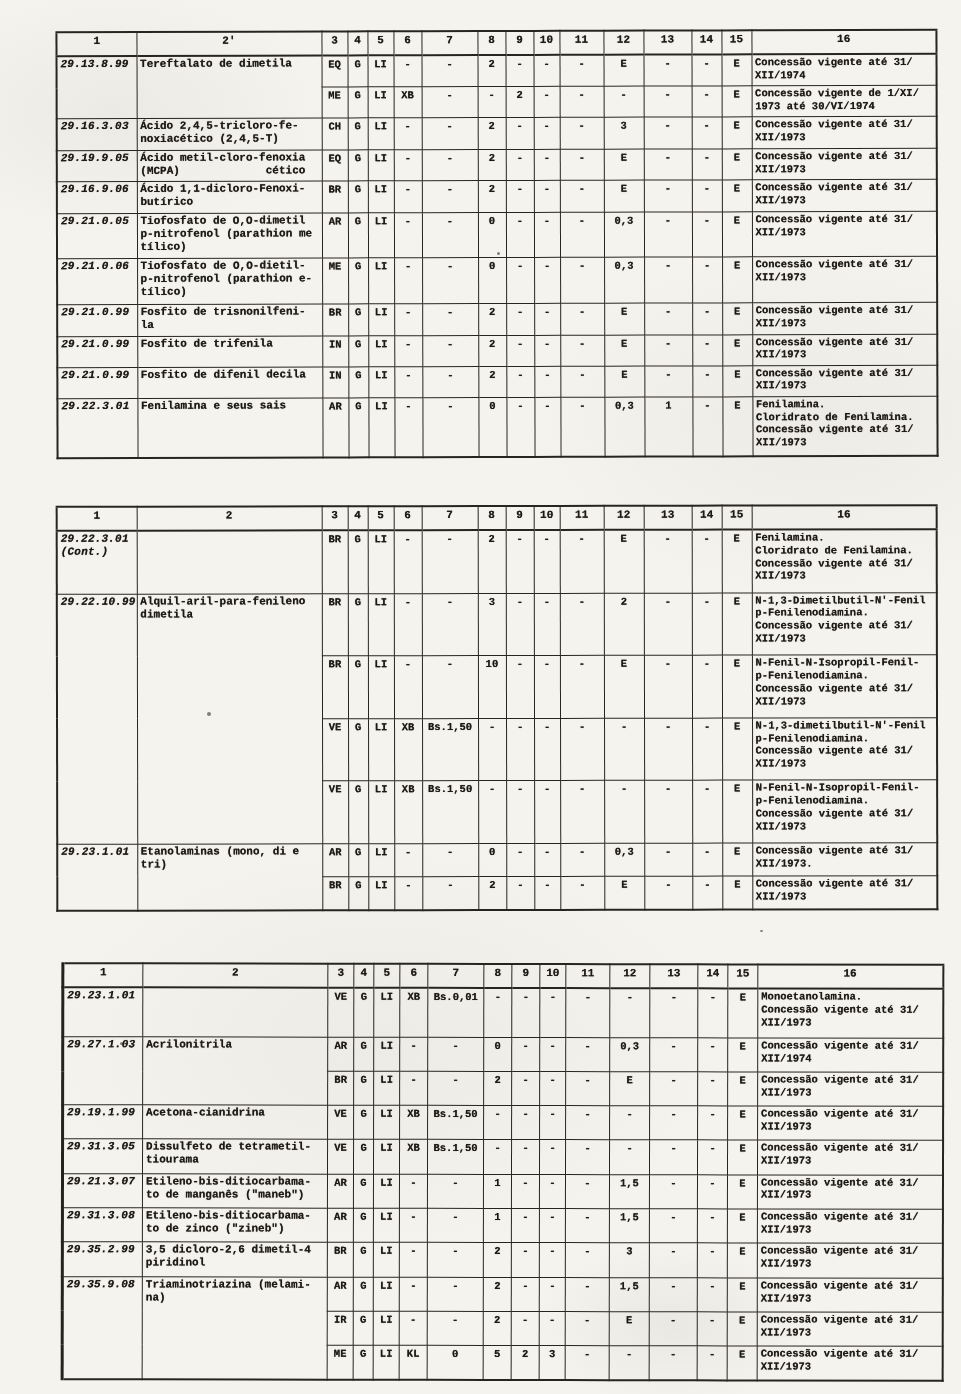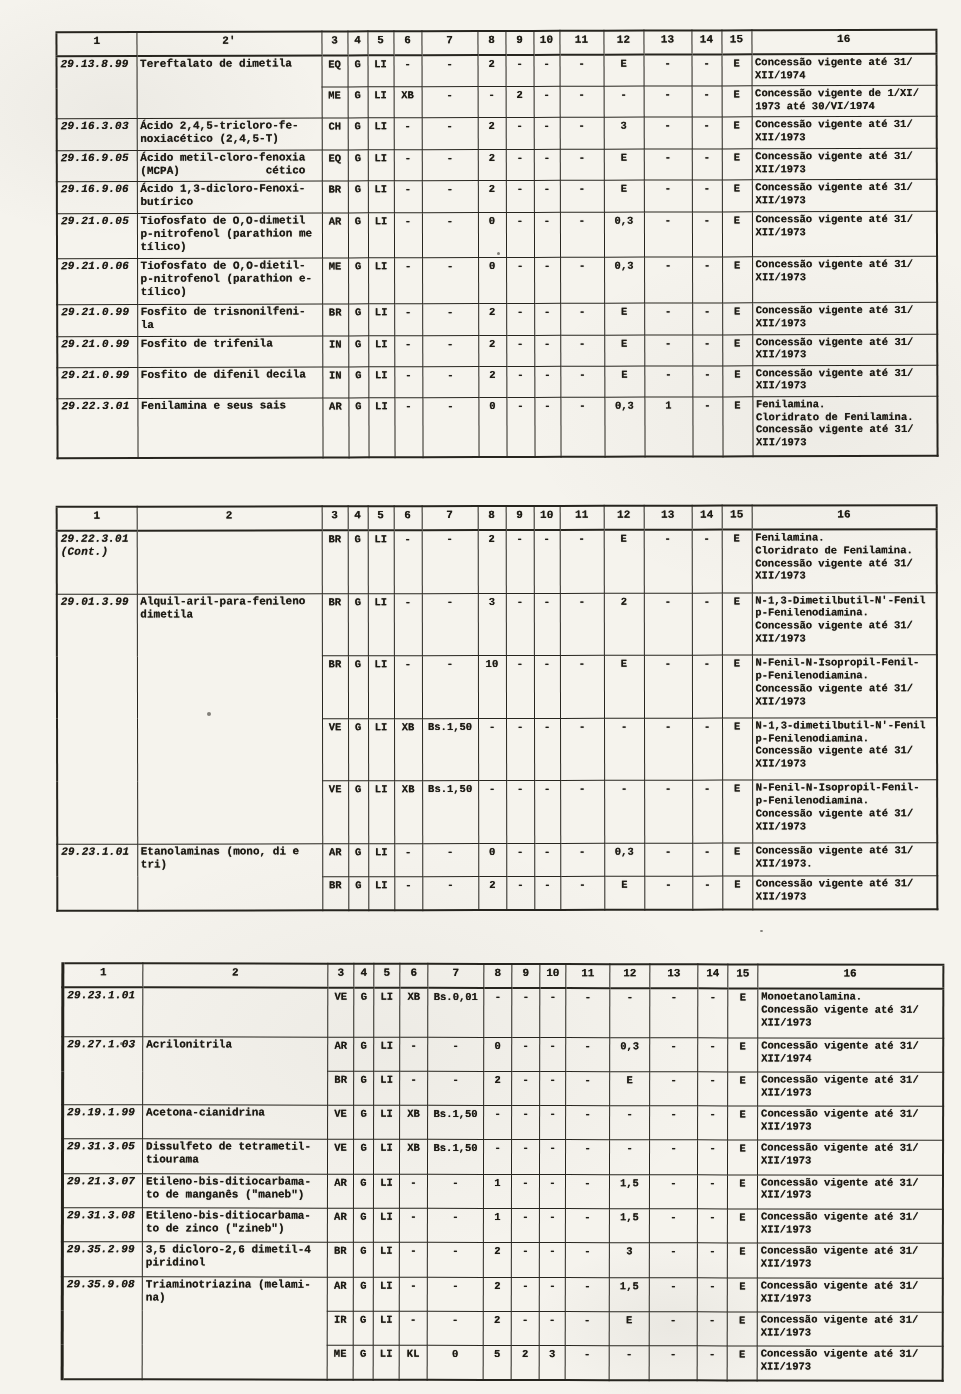--- a/index.html
+++ b/index.html
@@ -138,42 +138,42 @@
             <td class="val">-</td>
             <td class="val">-</td>
             <td class="val">3</td>
             <td class="val">-</td>
             <td class="val">-</td>
             <td class="val">E</td>
             <td class="remark">Concessão vigente até 31/
 XII/1973</td>
           </tr>
           <tr>
-            <td class="code">29.16.9.05</td>
+            <td class="code">29.19.9.05</td>
             <td class="desc">Ácido metil-cloro-fenoxia
 (MCPA)             cético</td>
             <td class="val">EQ</td>
             <td class="val">G</td>
             <td class="val">LI</td>
             <td class="val">-</td>
             <td class="val">-</td>
             <td class="val">2</td>
             <td class="val">-</td>
             <td class="val">-</td>
             <td class="val">-</td>
             <td class="val">E</td>
             <td class="val">-</td>
             <td class="val">-</td>
             <td class="val">E</td>
             <td class="remark">Concessão vigente até 31/
 XII/1973</td>
           </tr>
           <tr>
             <td class="code">29.16.9.06</td>
-            <td class="desc">Ácido 1,3-dicloro-Fenoxi-
+            <td class="desc">Ácido 1,1-dicloro-Fenoxi-
 butírico</td>
             <td class="val">BR</td>
             <td class="val">G</td>
             <td class="val">LI</td>
             <td class="val">-</td>
             <td class="val">-</td>
             <td class="val">2</td>
             <td class="val">-</td>
             <td class="val">-</td>
             <td class="val">-</td>
@@ -365,21 +365,21 @@
             <td class="val">E</td>
             <td class="val">-</td>
             <td class="val">-</td>
             <td class="val">E</td>
             <td class="remark">Fenilamina.
 Cloridrato de Fenilamina.
 Concessão vigente até 31/
 XII/1973</td>
           </tr>
           <tr>
-            <td class="code" rowspan="4">29.01.3.99</td>
+            <td class="code" rowspan="4">29.22.10.99</td>
             <td class="desc" rowspan="4">Alquil-aril-para-fenileno
 dimetila</td>
             <td class="val">BR</td>
             <td class="val">G</td>
             <td class="val">LI</td>
             <td class="val">-</td>
             <td class="val">-</td>
             <td class="val">3</td>
             <td class="val">-</td>
             <td class="val">-</td>

